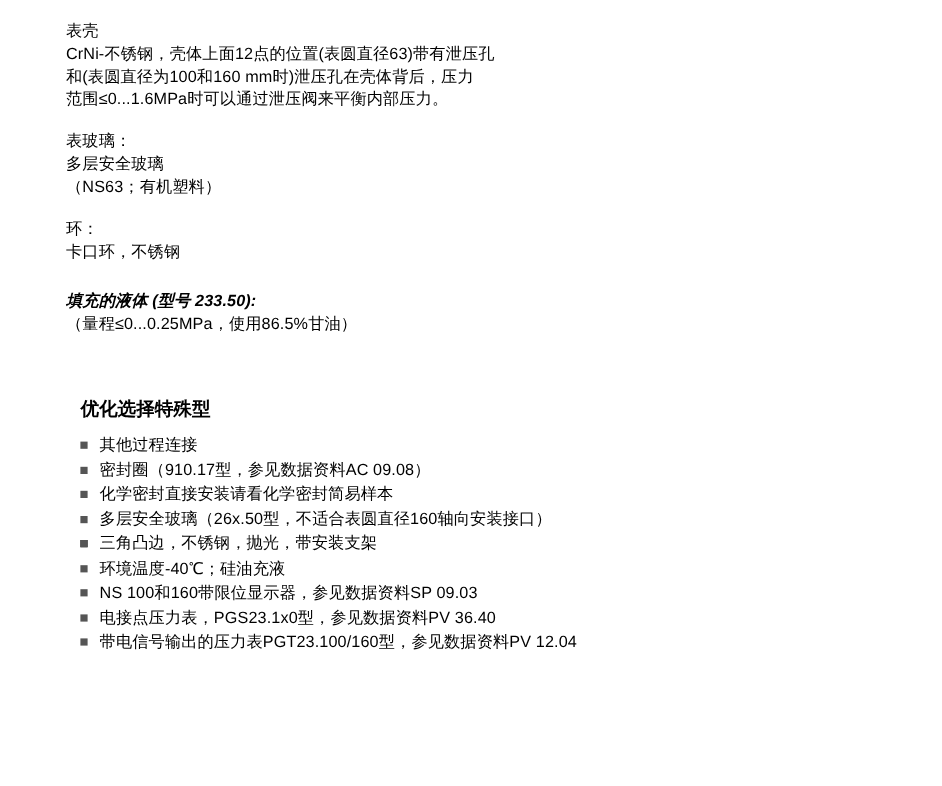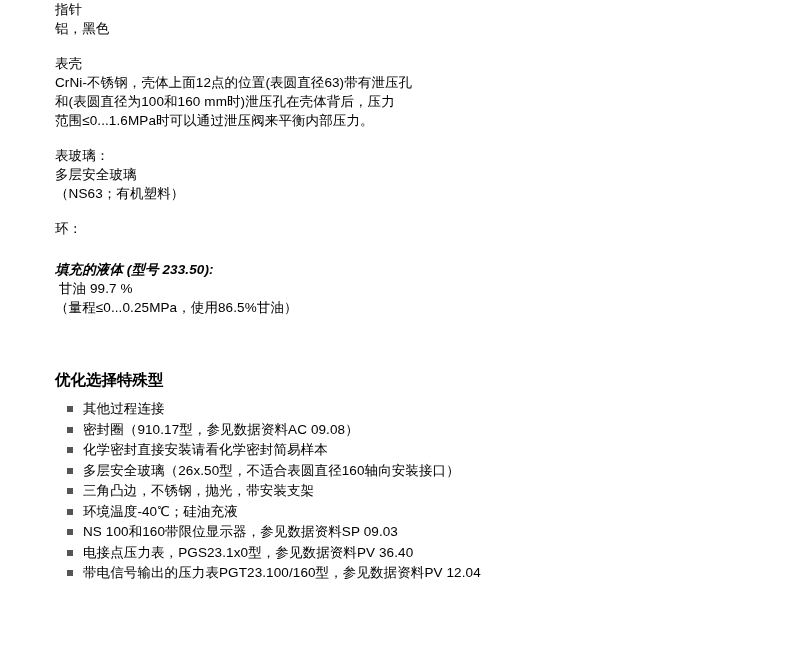--- a/index.html
+++ b/index.html
@@ -41,21 +41,21 @@
   .gap-lg { height: 22px; }
   .gap-xl { height: 32px; }
   .bold {
     font-weight: bold;
     font-style: italic;
   }
   .heading {
     font-size: 15.5px;
     font-weight: bold;
     line-height: 22px;
-    margin-left: 0;
+    margin-left: 12px;
   }
   .bullet-list {
     margin: 8px 0 0 0;
     padding: 0;
     list-style: none;
   }
   .bullet-item {
     font-size: 13.5px;
     line-height: 20.5px;
     position: relative;
@@ -73,24 +73,20 @@
   .inline-b {
     font-weight: bold;
   }
 </style>
 </head>
 <body>
 
 <div class="page">
   <div class="content">
 
-    <div class="block">
-      <div class="line">指针</div>
-      <div class="line">铝，黑色</div>
-    </div>
 
     <div class="gap-md"></div>
 
     <div class="block">
       <div class="line">表壳</div>
       <div class="line">CrNi-不锈钢，壳体上面12点的位置(表圆直径63)带有泄压孔</div>
       <div class="line">和(表圆直径为100和160 mm时)泄压孔在壳体背后，压力</div>
       <div class="line">范围≤0...1.6MPa时可以通过泄压阀来平衡内部压力。</div>
     </div>
 
@@ -99,27 +95,27 @@
     <div class="block">
       <div class="line">表玻璃：</div>
       <div class="line">多层安全玻璃</div>
       <div class="line">（NS63；有机塑料）</div>
     </div>
 
     <div class="gap-md"></div>
 
     <div class="block">
       <div class="line">环：</div>
+      <div class="line">卡口环，不锈钢</div>
     </div>
 
     <div class="gap-lg"></div>
 
     <div class="block">
       <div class="line bold"><span>填充的液体 (型号 </span><span class="inline-b">233.50</span><span>):</span></div>
-      <div class="line"> 甘油 99.7 %</div>
       <div class="line">（量程≤0...0.25MPa，使用86.5%甘油）</div>
     </div>
 
     <div class="gap-xl"></div>
     <div style="height:20px"></div>
 
     <div class="block">
       <div class="heading">优化选择特殊型</div>
       <ul class="bullet-list">
         <li class="bullet-item"><span class="sq"></span><span>其他过程连接</span></li>

